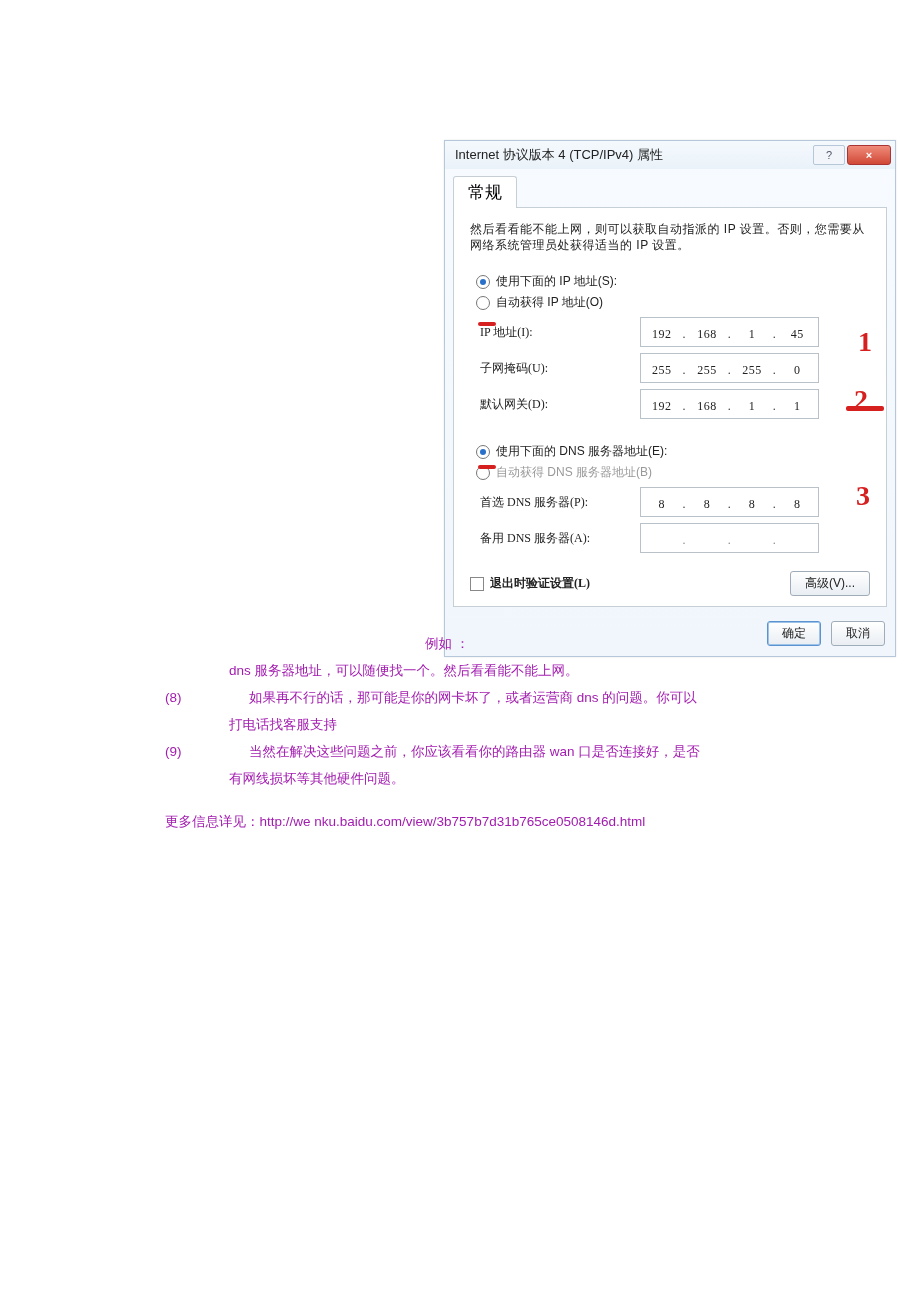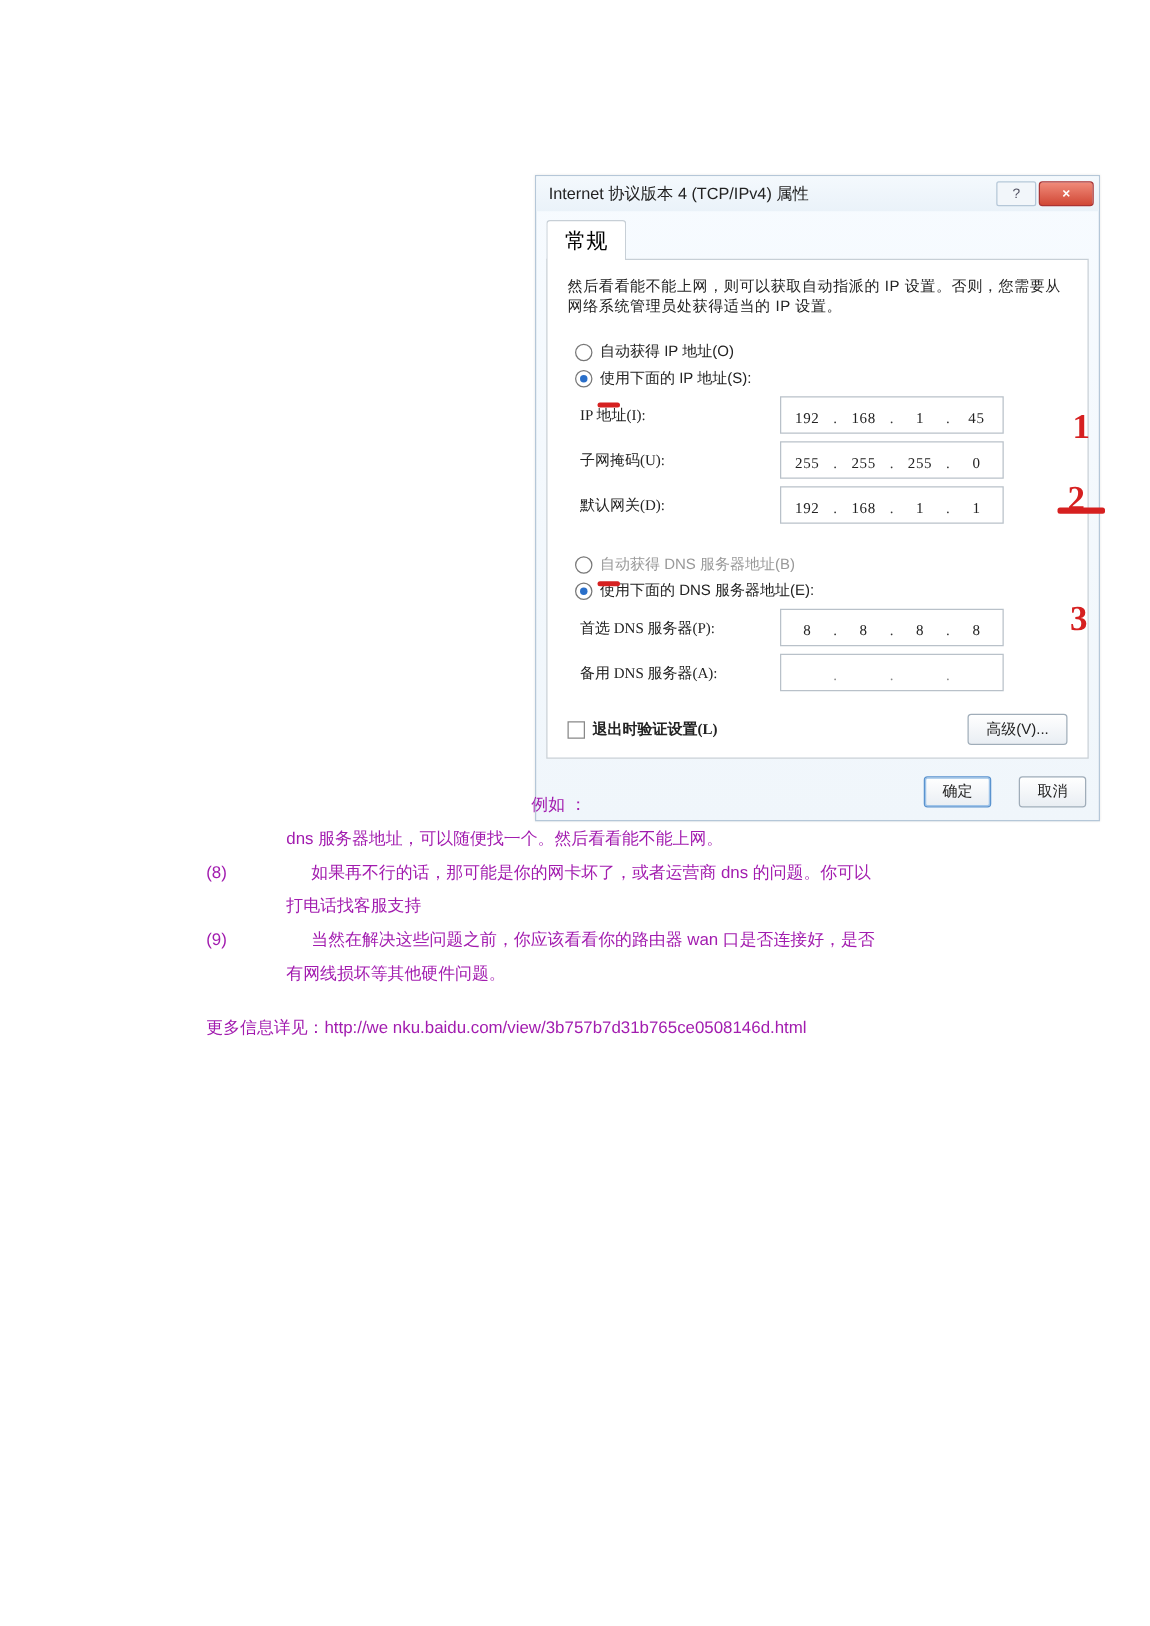--- a/index.html
+++ b/index.html
@@ -11,21 +11,21 @@
     }
     .page {
       position: relative;
       width: 920px;
       min-height: 1301px;
       background: #fff;
     }
     
     .dialog {
       position: absolute;
-      left: 428px;
+      left: 444px;
       top: 140px;
       width: 450px;
       background: linear-gradient(#f7fbff, #f0f6fb);
       border: 1px solid #b5c7d8;
       box-shadow: 0 0 2px rgba(0,0,0,0.1);
       font-size: 13px;
     }
     .titlebar {
       display: flex;
       align-items: center;
@@ -154,21 +154,21 @@
       flex: 0 0 auto;
     }
     .footer-row .lbl { font-size: 12px; color: #222; flex: 1; font-family: SimSun, serif; font-weight: bold; }
     .btn {
       border: 1px solid #a0adb9;
       background: linear-gradient(#fff, #e9eef3);
       border-radius: 3px;
       padding: 3px 14px;
       font-size: 12px;
       color: #222;
-      margin-left: 22px;
+      margin-left: 10px;
     }
     .btn.primary {
       border-color: #5a93cf;
       box-shadow: inset 0 0 0 1px #9dc3e8;
     }
     .closing-buttons {
       display: flex;
       justify-content: flex-end;
       padding: 6px 10px 10px;
     }
@@ -215,26 +215,26 @@
       <span class="titlebar-btn">?</span>
       <span class="titlebar-btn close">×</span>
     </div>
     <div class="tab-strip">
       <div class="tab">常规</div>
     </div>
     <div class="dialog-body">
       <div class="desc">然后看看能不能上网，则可以获取自动指派的 IP 设置。否则，您需要从网络系统管理员处获得适当的 IP 设置。</div>
 
       <div class="radio-row">
+        <span class="radio checked"></span>
+        <span>使用下面的 IP 地址(S):</span>
+      </div>
+      <div class="radio-row">
         <span class="radio"></span>
         <span>自动获得 IP 地址(O)</span>
-      </div>
-      <div class="radio-row">
-        <span class="radio checked"></span>
-        <span>使用下面的 IP 地址(S):</span>
       </div>
 
       <div class="field">
         <div class="field-label">IP 地址(I):</div>
         <div class="ip-input">
           <span>192</span>
             <span class="dot">.</span>
           <span>168</span>
             <span class="dot">.</span>
           <span>1</span>
@@ -262,27 +262,27 @@
           <span>168</span>
             <span class="dot">.</span>
           <span>1</span>
             <span class="dot">.</span>
           <span>1</span>
         </div>
       </div>
 
       <div class="group-gap"></div>
 
+      <div class="radio-row">
+        <span class="radio checked"></span>
+        <span>使用下面的 DNS 服务器地址(E):</span>
+      </div>
       <div class="radio-row disabled">
         <span class="radio"></span>
         <span>自动获得 DNS 服务器地址(B)</span>
-      </div>
-      <div class="radio-row">
-        <span class="radio checked"></span>
-        <span>使用下面的 DNS 服务器地址(E):</span>
       </div>
 
       <div class="field">
         <div class="field-label">首选 DNS 服务器(P):</div>
         <div class="ip-input">
           <span>8</span>
             <span class="dot">.</span>
           <span>8</span>
             <span class="dot">.</span>
           <span>8</span>

